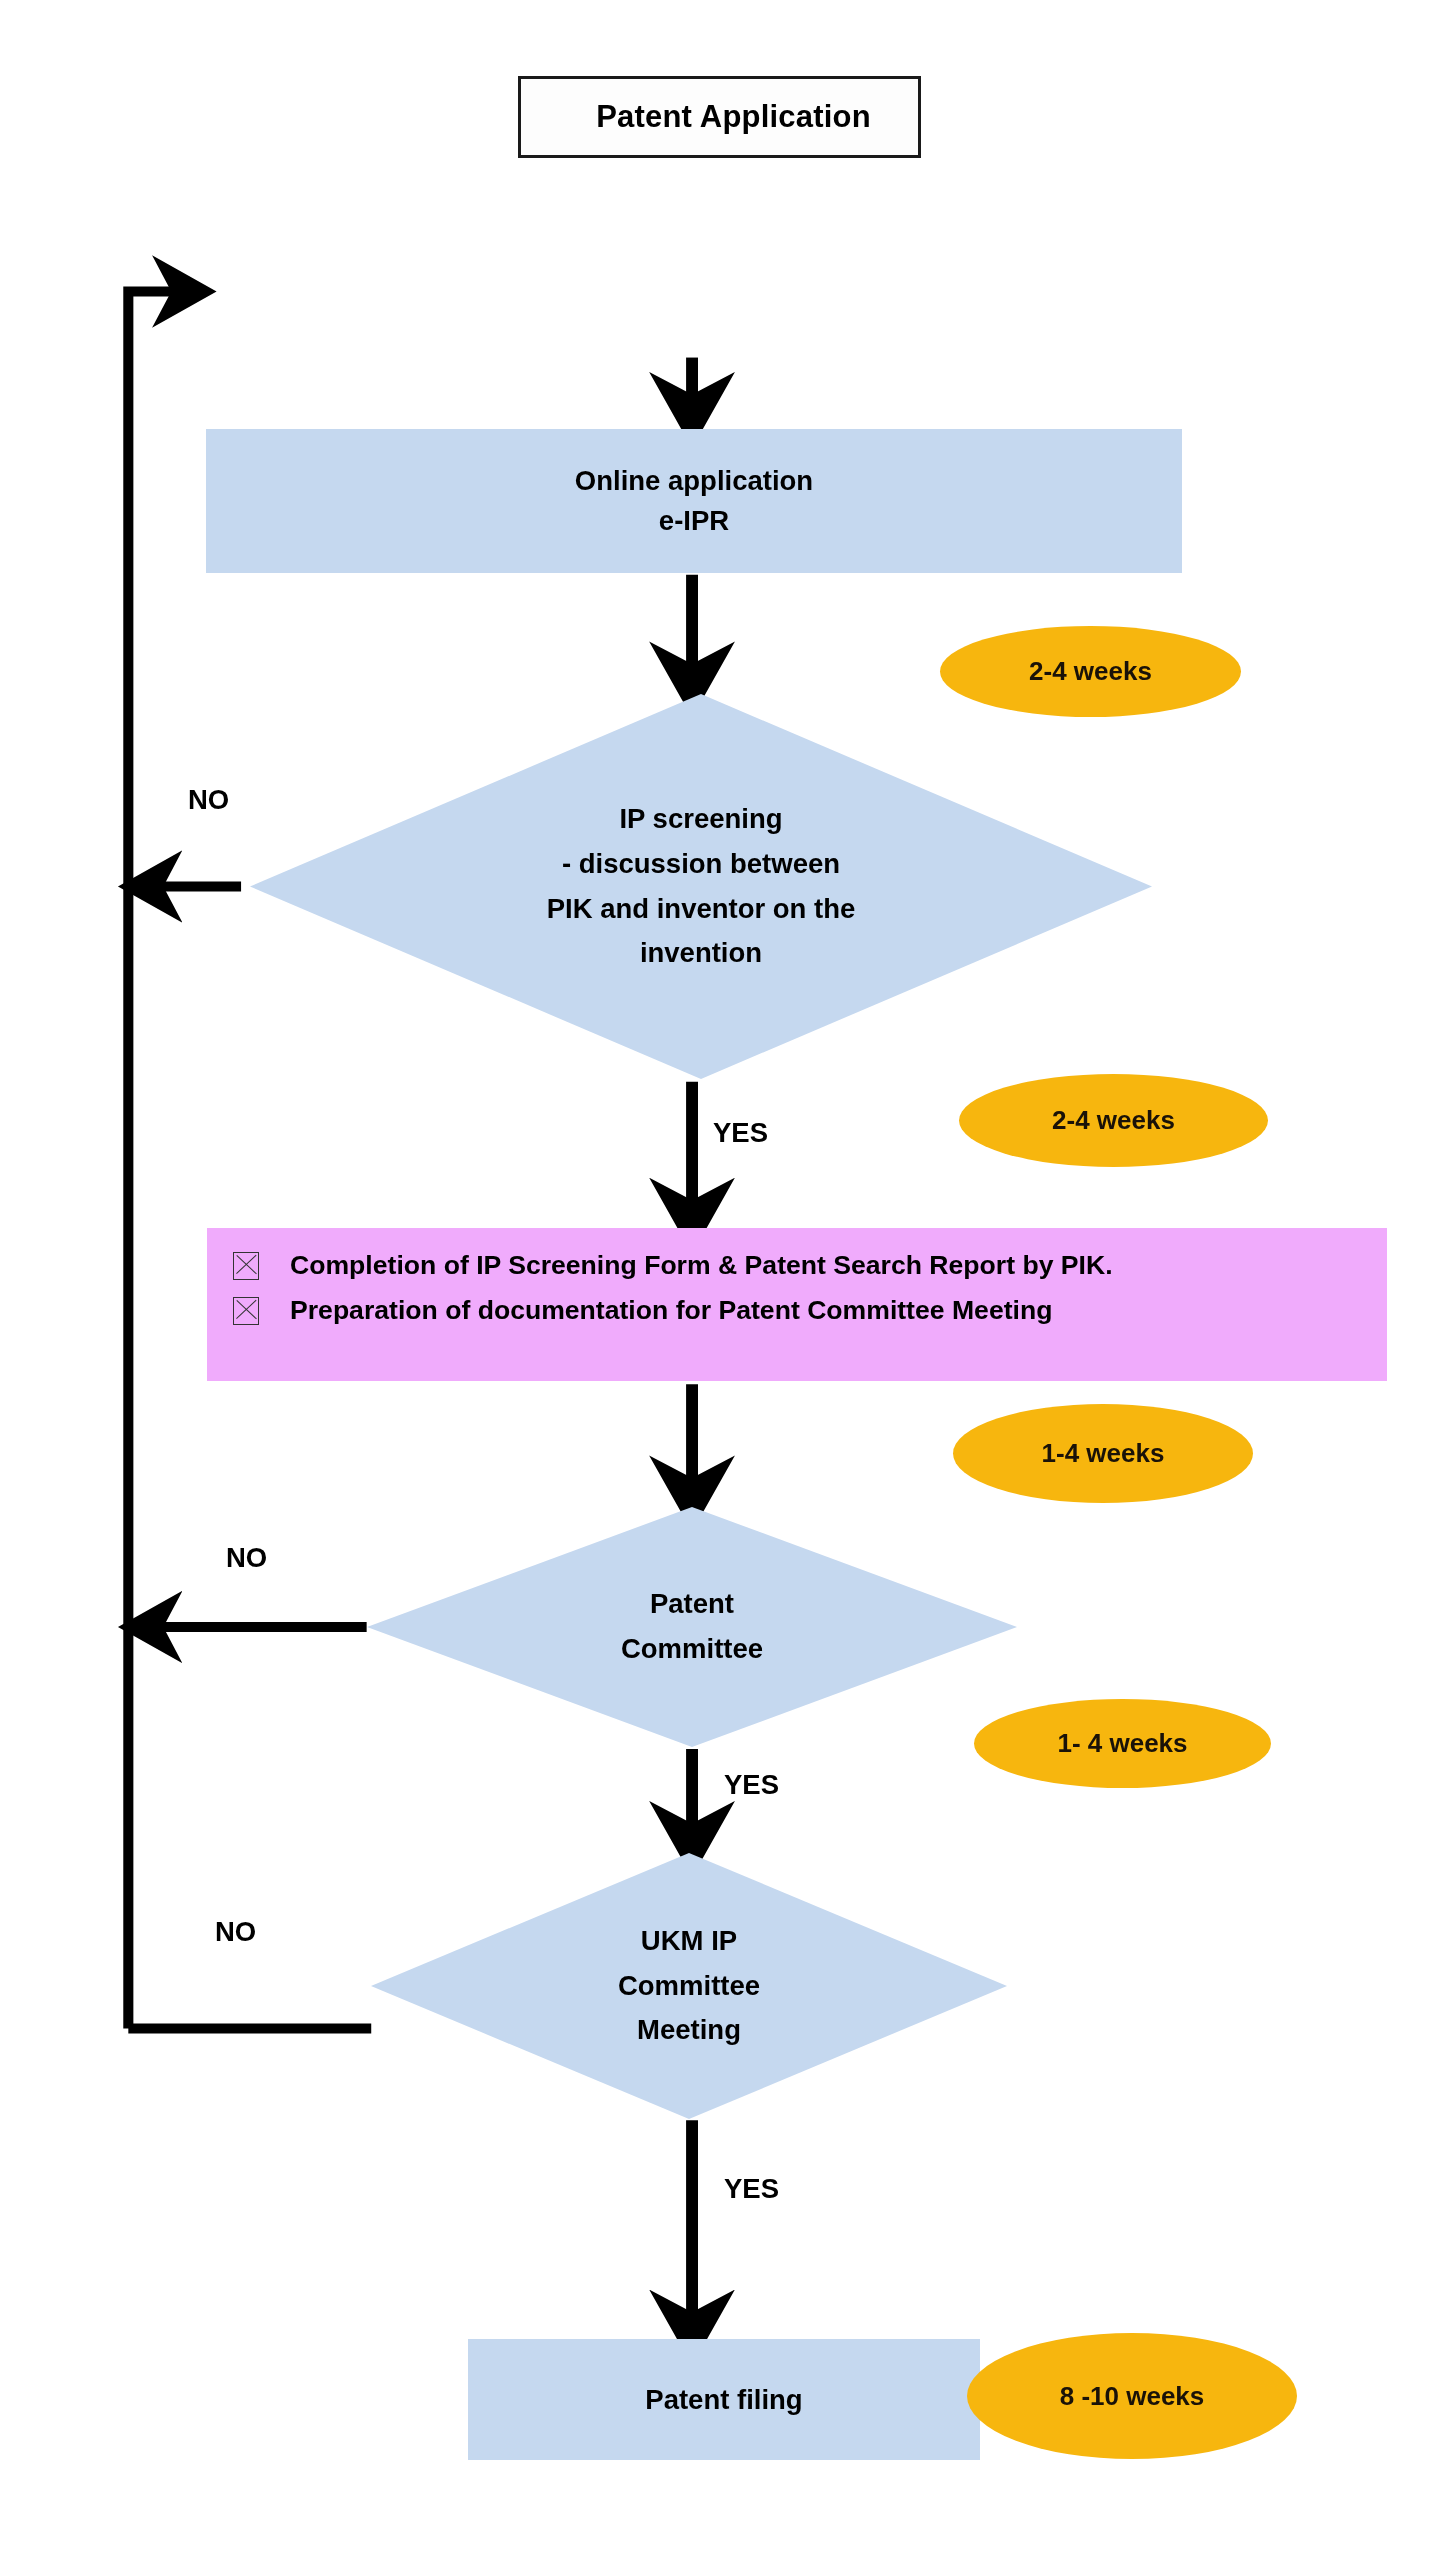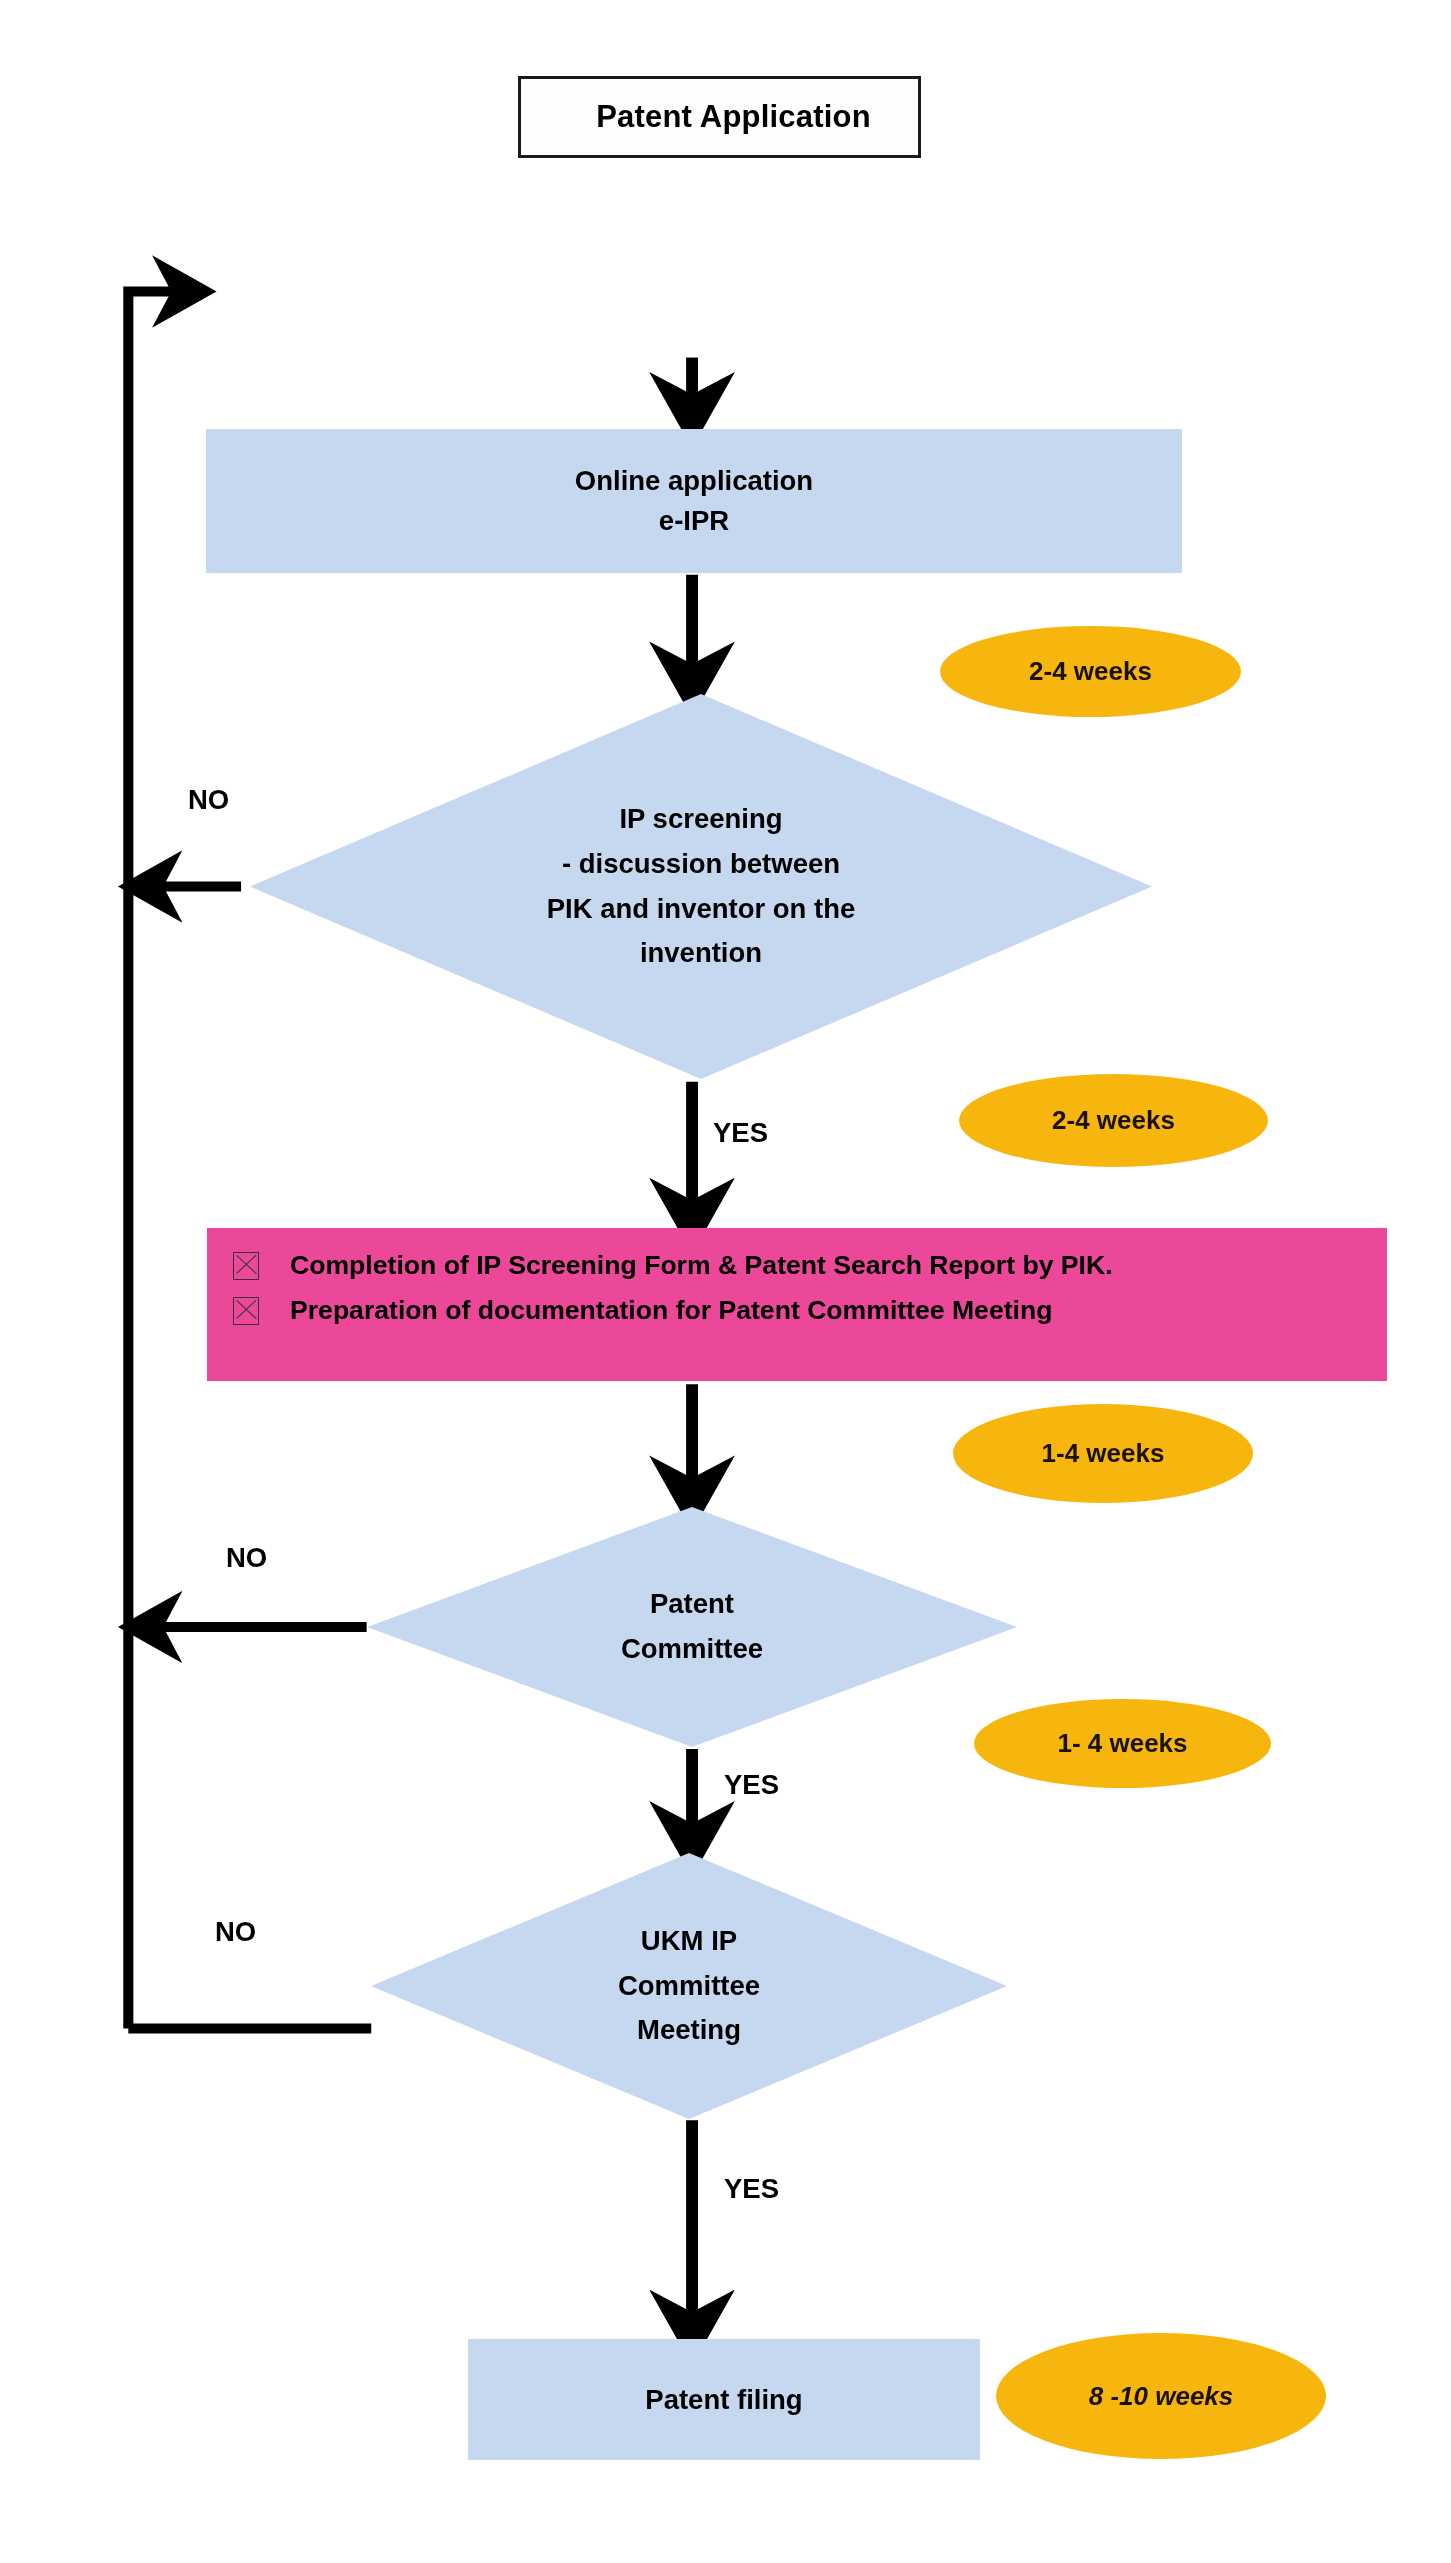--- a/index.html
+++ b/index.html
@@ -14,21 +14,21 @@
 
   .pbox{position:absolute;background:#c5d8ef;display:flex;align-items:center;
         justify-content:center;text-align:center;font-size:27.5px;font-weight:bold;
         line-height:1.45;box-sizing:border-box;}
 
   .box-applicant{left:353px;top:273px;width:688px;height:83px;}
   .box-online{left:206px;top:429px;width:976px;height:144px;}
   .box-filing{left:468px;top:2339px;width:512px;height:121px;}
 
   .box-checklist{position:absolute;left:207px;top:1228px;width:1180px;height:153px;
-                 background:#ec4899;box-sizing:border-box;padding:20px 0 0 26px;}
+                 background:#f0abfc;box-sizing:border-box;padding:20px 0 0 26px;}
   .check-row{display:flex;align-items:flex-start;font-size:26.6px;font-weight:bold;
              line-height:1.35;margin-bottom:9.2px;}
   .check-glyph{display:inline-block;width:24px;height:26px;border:1.4px solid #333;
                margin-right:31px;margin-top:3.7px;flex:0 0 auto;position:relative;}
   .check-glyph:before,.check-glyph:after{content:"";position:absolute;left:-0.9px;top:11px;
       width:26.6px;height:1.4px;background:#333;transform-origin:center;}
   .check-glyph:before{transform:rotate(43deg);}
   .check-glyph:after{transform:rotate(-43deg);}
 
   .diamond{position:absolute;}
@@ -42,21 +42,21 @@
   .d-patcom{left:367px;top:1507px;width:650px;height:240px;}
   .d-ukm{left:371px;top:1853px;width:636px;height:266px;}
 
   .ellipse{position:absolute;background:#f7b60e;border-radius:50%;
            display:flex;align-items:center;justify-content:center;
            font-size:26px;font-weight:bold;color:#1a1208;}
   .e1{left:940px;top:626px;width:301px;height:91px;}
   .e2{left:959px;top:1074px;width:309px;height:93px;}
   .e3{left:953px;top:1404px;width:300px;height:99px;}
   .e4{left:974px;top:1699px;width:297px;height:89px;}
-  .e5{left:996px;top:2333px;width:330px;height:126px;font-style:italic;}
+  .e5{left:967px;top:2333px;width:330px;height:126px;}
 
   .lbl{position:absolute;font-size:27.5px;font-weight:bold;white-space:nowrap;}
   .lbl-no1{left:188px;top:784px;}
   .lbl-no2{left:226px;top:1542px;}
   .lbl-no3{left:215px;top:1916px;}
   .lbl-yes1{left:713px;top:1117px;}
   .lbl-yes2{left:724px;top:1769px;}
   .lbl-yes3{left:724px;top:2173px;}
 
   svg.lines{position:absolute;left:0;top:0;width:1451px;height:2563px;

